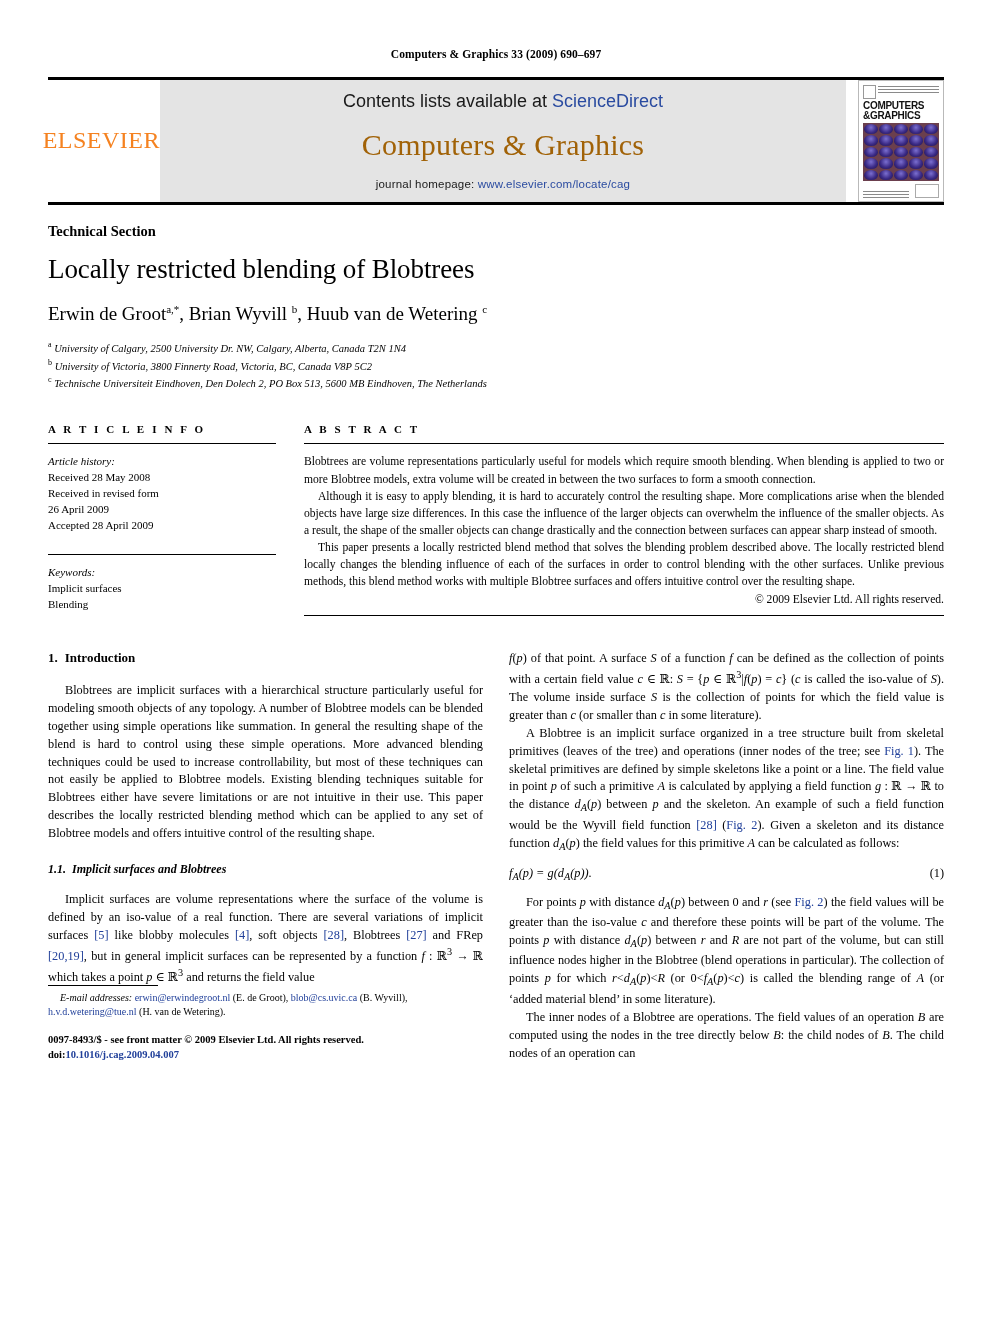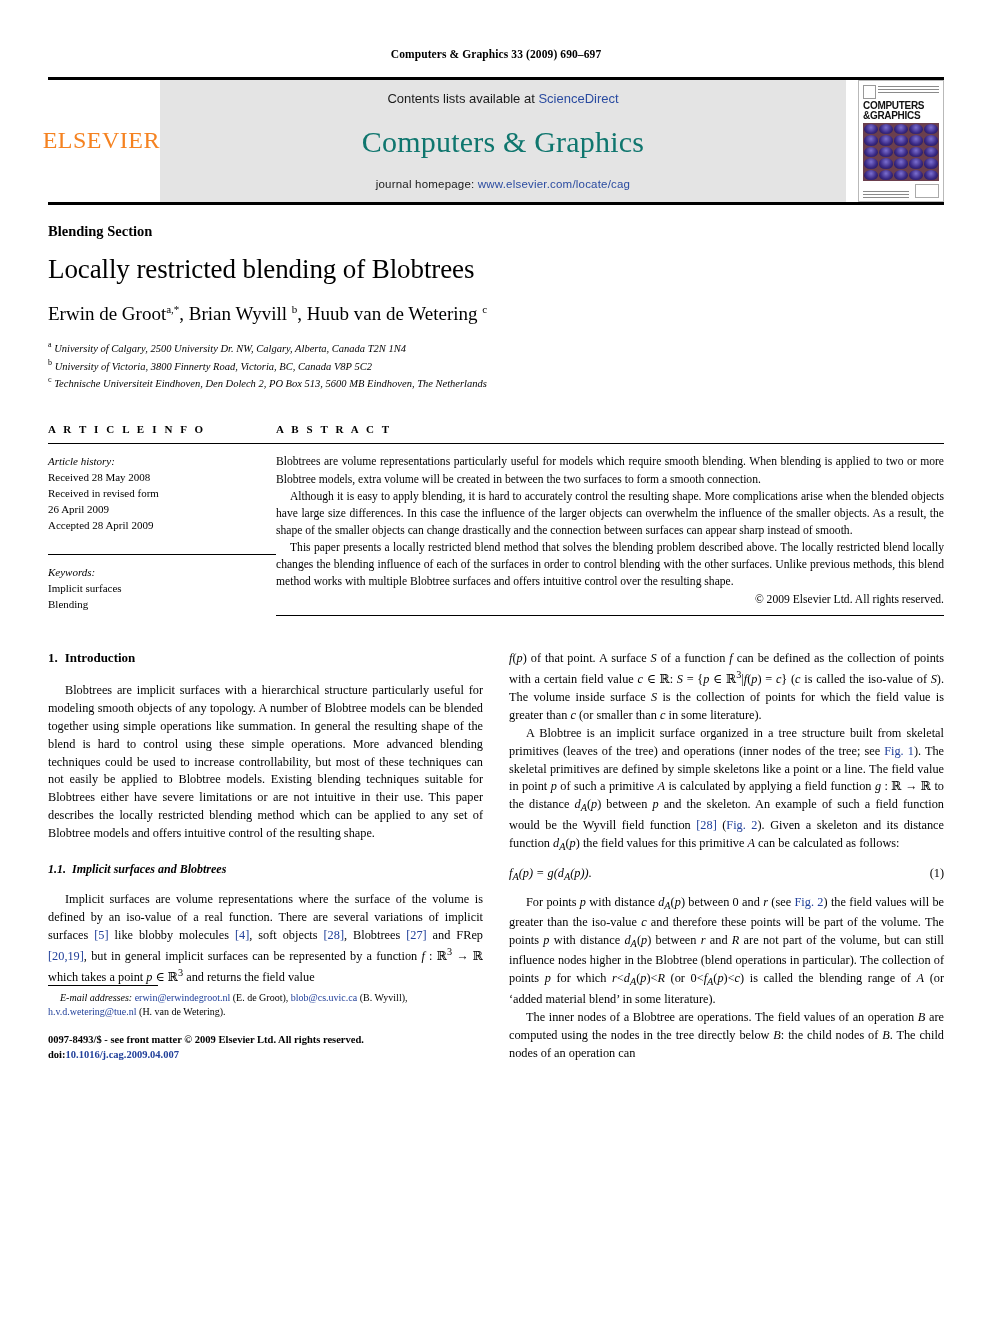--- a/index.html
+++ b/index.html
@@ -64,28 +64,28 @@
     background: #e4e4e4;
     display: flex;
     flex-direction: column;
     align-items: center;
     justify-content: space-between;
     padding: 11px 0 12px 0;
     box-sizing: border-box;
   }
   .contents-line {
     font-family: "Liberation Sans", sans-serif;
-    font-size: 13px;
+    font-size: 18px;
     color: #1a1a1a;
   }
   .contents-line .sd-link { color: #2a4ba0; }
   .journal-title {
     font-family: "Liberation Serif", serif;
     font-size: 30px;
-    color: #0f766e;
+    color: #a16207;
     letter-spacing: 0.2px;
   }
   .homepage-line {
     font-family: "Liberation Sans", sans-serif;
     font-size: 11.5px;
     color: #1a1a1a;
     letter-spacing: 0.2px;
   }
   .homepage-line .hp-link { color: #2a4ba0; }
   .cover-thumb {
@@ -162,20 +162,21 @@
     font-style: italic;
     font-size: 10.5px;
     line-height: 1.42;
   }
   .affiliations div sup { font-style: normal; font-size: 8px; vertical-align: super; }
 
   
   .info-abstract {
     margin-top: 32px;
     display: flex;
+    gap: 28px;
   }
   .col-info { flex: 0 0 228px; }
   .col-abstract { flex: 1 1 auto; }
   .smallcaps-head {
     font-size: 11px;
     font-weight: bold;
     letter-spacing: 2.6px;
   }
   .hr-thin {
     border-top: 1px solid #000;
@@ -355,21 +356,21 @@
             <i></i>
             <i></i>
             <i></i>
           </div>
         <div class="cf-mark"></div>
       </div>
     </div>
   </div>
   <div class="masthead-rule"></div>
 
-  <div class="section-kicker">Blending Section</div>
+  <div class="section-kicker">Technical Section</div>
   <h1 class="paper-title">Locally restricted blending of Blobtrees</h1>
   <div class="authors">Erwin de Groot<sup>a,*</sup>, Brian Wyvill <sup>b</sup>, Huub van de Wetering <sup>c</sup></div>
   <div class="affiliations">
       <div><sup>a</sup> University of Calgary, 2500 University Dr. NW, Calgary, Alberta, Canada T2N 1N4</div>
       <div><sup>b</sup> University of Victoria, 3800 Finnerty Road, Victoria, BC, Canada V8P 5C2</div>
       <div><sup>c</sup> Technische Universiteit Eindhoven, Den Dolech 2, PO Box 513, 5600 MB Eindhoven, The Netherlands</div>
     </div>
 
   <div class="info-abstract">
 

